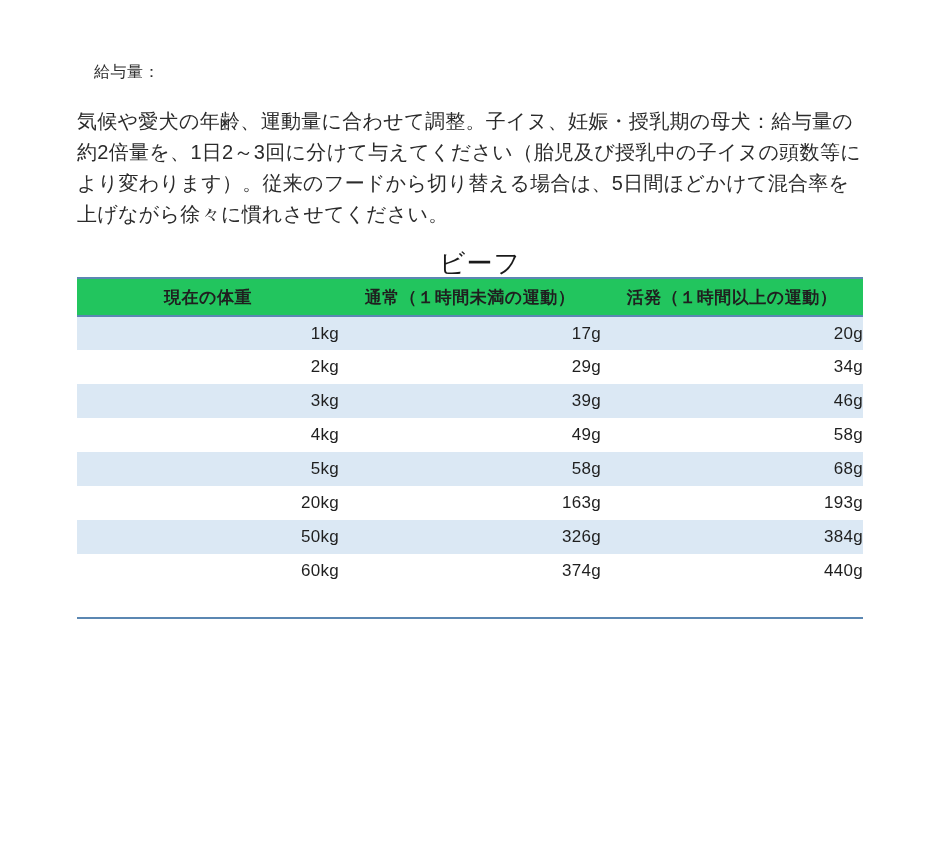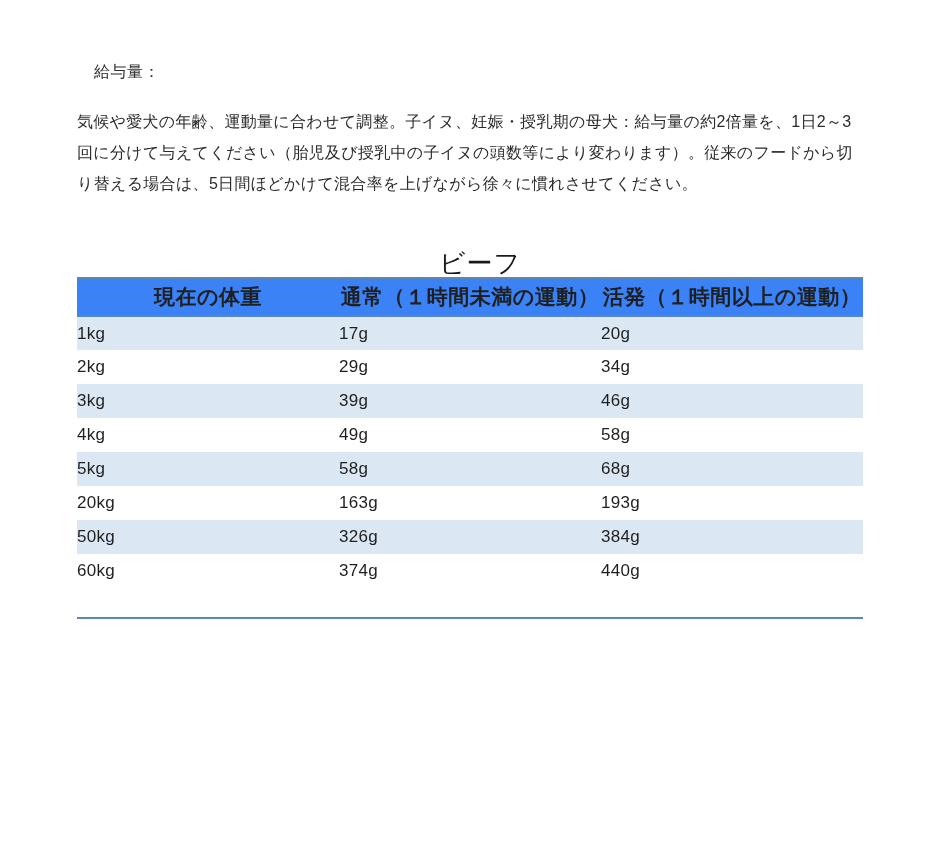--- a/index.html
+++ b/index.html
@@ -31,21 +31,21 @@
     line-height: 22px;
     color: #2b2b2b;
     letter-spacing: 0.5px;
   }
   .intro {
     position: absolute;
     left: 77px;
     top: 106px;
     width: 790px;
     margin: 0;
-    font-size: 16px;
+    font-size: 20px;
     line-height: 31px;
     color: #2b2b2b;
     letter-spacing: 0.3px;
     text-align: left;
     overflow-wrap: anywhere;
     line-break: anywhere;
   }
   .table-title {
     position: absolute;
     left: 77px;
@@ -68,32 +68,32 @@
     table-layout: fixed;
     border-top: 2.5px solid var(--border-color);
     border-bottom: 2.5px solid var(--border-color);
     font-size: 17px;
     color: #1f1f1f;
   }
   table.feeding-table col { width: 33.33%; }
   table.feeding-table thead th {
     height: 38px;
     padding: 0;
-    font-size: 21px;
+    font-size: 17px;
     font-weight: 700;
     text-align: center;
     vertical-align: middle;
-    background: #3b82f6;
+    background: #22c55e;
     border-bottom: 2.5px solid var(--border-color);
     letter-spacing: 0.5px;
   }
   table.feeding-table tbody td {
     height: 34px;
     padding: 0;
-    text-align: left;
+    text-align: right;
     vertical-align: middle;
     font-size: 17px;
     letter-spacing: 0.3px;
   }
   table.feeding-table tbody tr:nth-child(odd) { background: var(--stripe-color); }
   table.feeding-table tbody tr:nth-child(even) { background: #ffffff; }
   table.feeding-table tfoot td {
     height: 30px;
     padding: 0;
     background: #ffffff;

